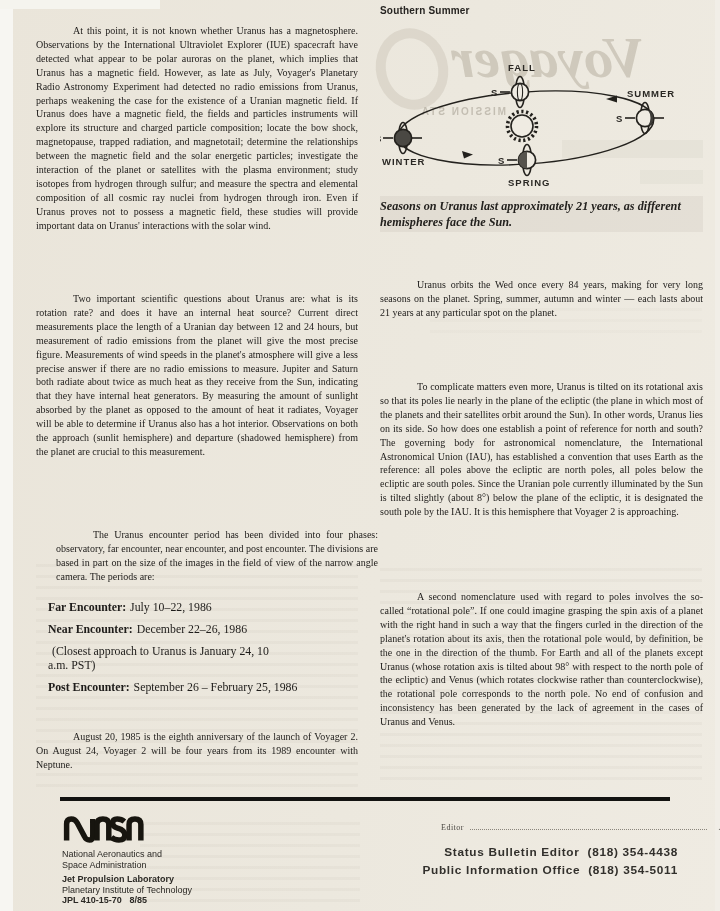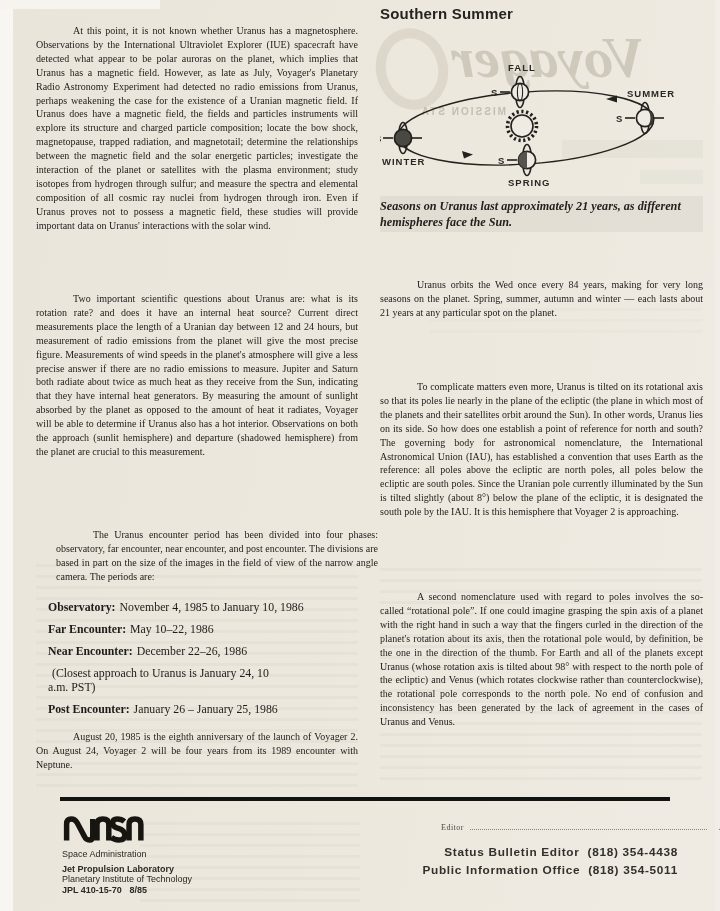--- a/index.html
+++ b/index.html
@@ -47,21 +47,21 @@
   .col-right .para{width:323px;}
 
   
   .phases{position:absolute;top:600px;left:12px;width:308px;font-size:11.8px;}
   .phase-row{margin-bottom:8px;line-height:14px;}
   .phase-row b{margin-right:4px;}
 
   
   .heading{
     position:absolute;top:5px;left:0;
-    font-family:"Liberation Sans",sans-serif;font-weight:bold;font-size:15px;
+    font-family:"Liberation Sans",sans-serif;font-weight:bold;font-size:10px;
     color:#262421;letter-spacing:.2px;text-align:center;
   }
   .diagram{position:absolute;top:55px;left:0;width:323px;height:142px;}
   .diagram text{
     font-family:"Liberation Sans",sans-serif;font-weight:bold;font-size:9.5px;
     fill:#2a2824;letter-spacing:1px;
   }
   .caption{
     position:absolute;top:198px;left:0;width:323px;
     font-style:italic;font-weight:bold;font-size:12.2px;line-height:16px;
@@ -114,33 +114,30 @@
   <div class="bleed-lines" style="left:140px;top:814px;width:220px;height:92px;"></div>
   <div class="bleed-lines" style="left:430px;top:300px;width:272px;height:40px;opacity:.5;"></div>
 
   <div class="col-left">
     <div class="para" style="top:24px;">At this point, it is not known whether Uranus has a magnetosphere. Observations by the International Ultraviolet Explorer (IUE) spacecraft have detected what appear to be polar auroras on the planet, which implies that Uranus has a magnetic field. However, as late as July, Voyager's Planetary Radio Astronomy Experiment had detected no radio emissions from Uranus, perhaps weakening the case for the existence of a Uranian magnetic field. If Uranus does have a magnetic field, the fields and particles instruments will explore its structure and charged particle composition; locate the bow shock, magnetopause, trapped radiation, and magnetotail; determine the relationships between the magnetic field and the solar energetic particles; investigate the interaction of the planet or satellites with the plasma environment; study isotopes from hydrogen through sulfur; and measure the spectra and elemental composition of all cosmic ray nuclei from hydrogen through iron. Even if Uranus proves not to possess a magnetic field, these studies will provide important data on Uranus' interactions with the solar wind.</div>
     <div class="para" style="top:292px;">Two important scientific questions about Uranus are: what is its rotation rate? and does it have an internal heat source? Current direct measurements place the length of a Uranian day between 12 and 24 hours, but measurement of radio emissions from the planet will give the most precise figure. Measurements of wind speeds in the planet's atmosphere will give a less precise answer if there are no radio emissions to measure. Jupiter and Saturn both radiate about twice as much heat as they receive from the Sun, indicating that they have internal heat generators. By measuring the amount of sunlight absorbed by the planet as opposed to the amount of heat it radiates, Voyager will be able to determine if Uranus also has a hot interior. Observations on both the approach (sunlit hemisphere) and departure (shadowed hemisphere) from the planet are crucial to this measurement.</div>
     <div class="para" style="top:528px;margin-left:20px;">The Uranus encounter period has been divided into four phases: observatory, far encounter, near encounter, and post encounter. The divisions are based in part on the size of the images in the field of view of the narrow angle camera. The periods are:</div>
 
     <div class="phases">
       <div class="phase-row">
-        <b>Observatory:</b><span>November 4, 1985 to January 10, 1986</span>
-      </div>
-      <div class="phase-row">
-        <b>Far Encounter:</b><span>May 10–22, 1986</span>
+        <b>Far Encounter:</b><span>July 10–22, 1986</span>
       </div>
       <div class="phase-row">
         <b>Near Encounter:</b><span>December 22–26, 1986</span>
       </div>
       <div class="phase-row" style="width:230px;">
         <b></b><span>(Closest approach to Uranus is January 24, 10 a.m. PST)</span>
       </div>
       <div class="phase-row">
-        <b>Post Encounter:</b><span>January 26 – January 25, 1986</span>
+        <b>Post Encounter:</b><span>September 26 – February 25, 1986</span>
       </div>
     </div>
 
     <div class="para" style="top:730px;">August 20, 1985 is the eighth anniversary of the launch of Voyager 2. On August 24, Voyager 2 will be four years from its 1989 encounter with Neptune.</div>
   </div>
 
   <div class="col-right">
     <div class="heading">Southern Summer</div>
 
     <svg class="diagram" viewBox="0 0 323 142">
@@ -212,20 +209,21 @@
   </div>
 
   <div class="nasa-block">
     <svg class="nasa-logo" viewBox="0 0 200 64">
       <path d="M 9,58 L 9,19 Q 9,7 20,7 Q 29,7 34,16 L 51,48 Q 55,57 63,57 Q 71,57 71,46 L 71,7"></path>
       <path d="M 81,58 L 81,20 Q 81,7 95,7 Q 109,7 109,20 L 109,58"></path>
       <path d="M 146,13 Q 139,7 129,7 Q 118,7 118,17 Q 118,25 130,29 Q 147,34 147,45 Q 147,57 133,57 Q 122,57 115,50"></path>
       <path d="M 157,58 L 157,20 Q 157,7 171,7 Q 185,7 185,20 L 185,58"></path>
     </svg>
     <div class="agency">
+      <div>National Aeronautics and</div>
       <div>Space Administration</div>
       <div class="gap"></div>
       <div class="bold">Jet Propulsion Laboratory</div>
       <div>Planetary Institute of Technology</div>
       <div class="code">JPL 410-15-70   8/85</div>
     </div>
   </div>
 
   <div class="contacts">
     <div>

